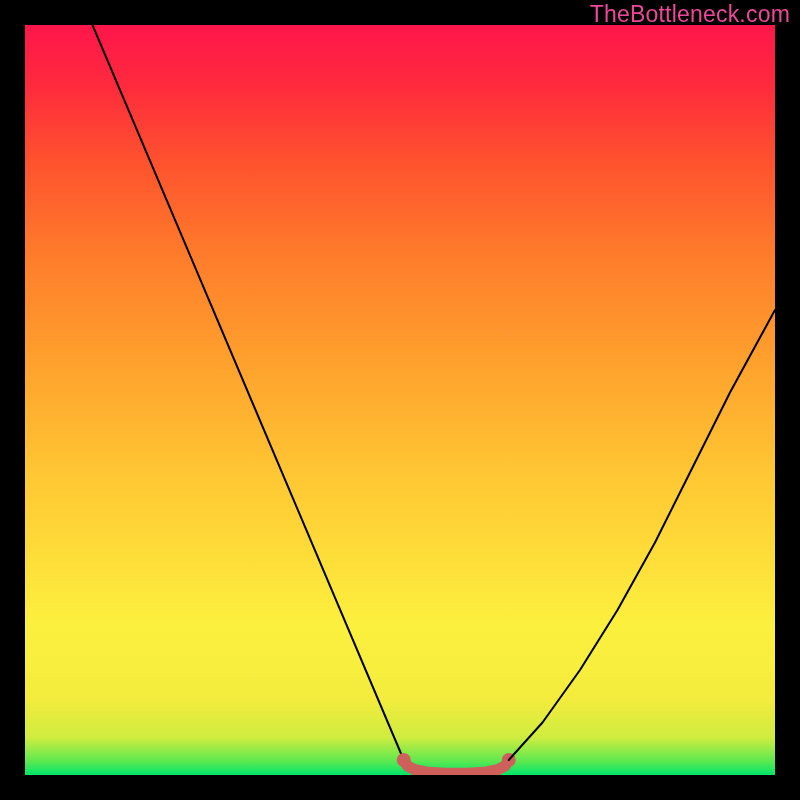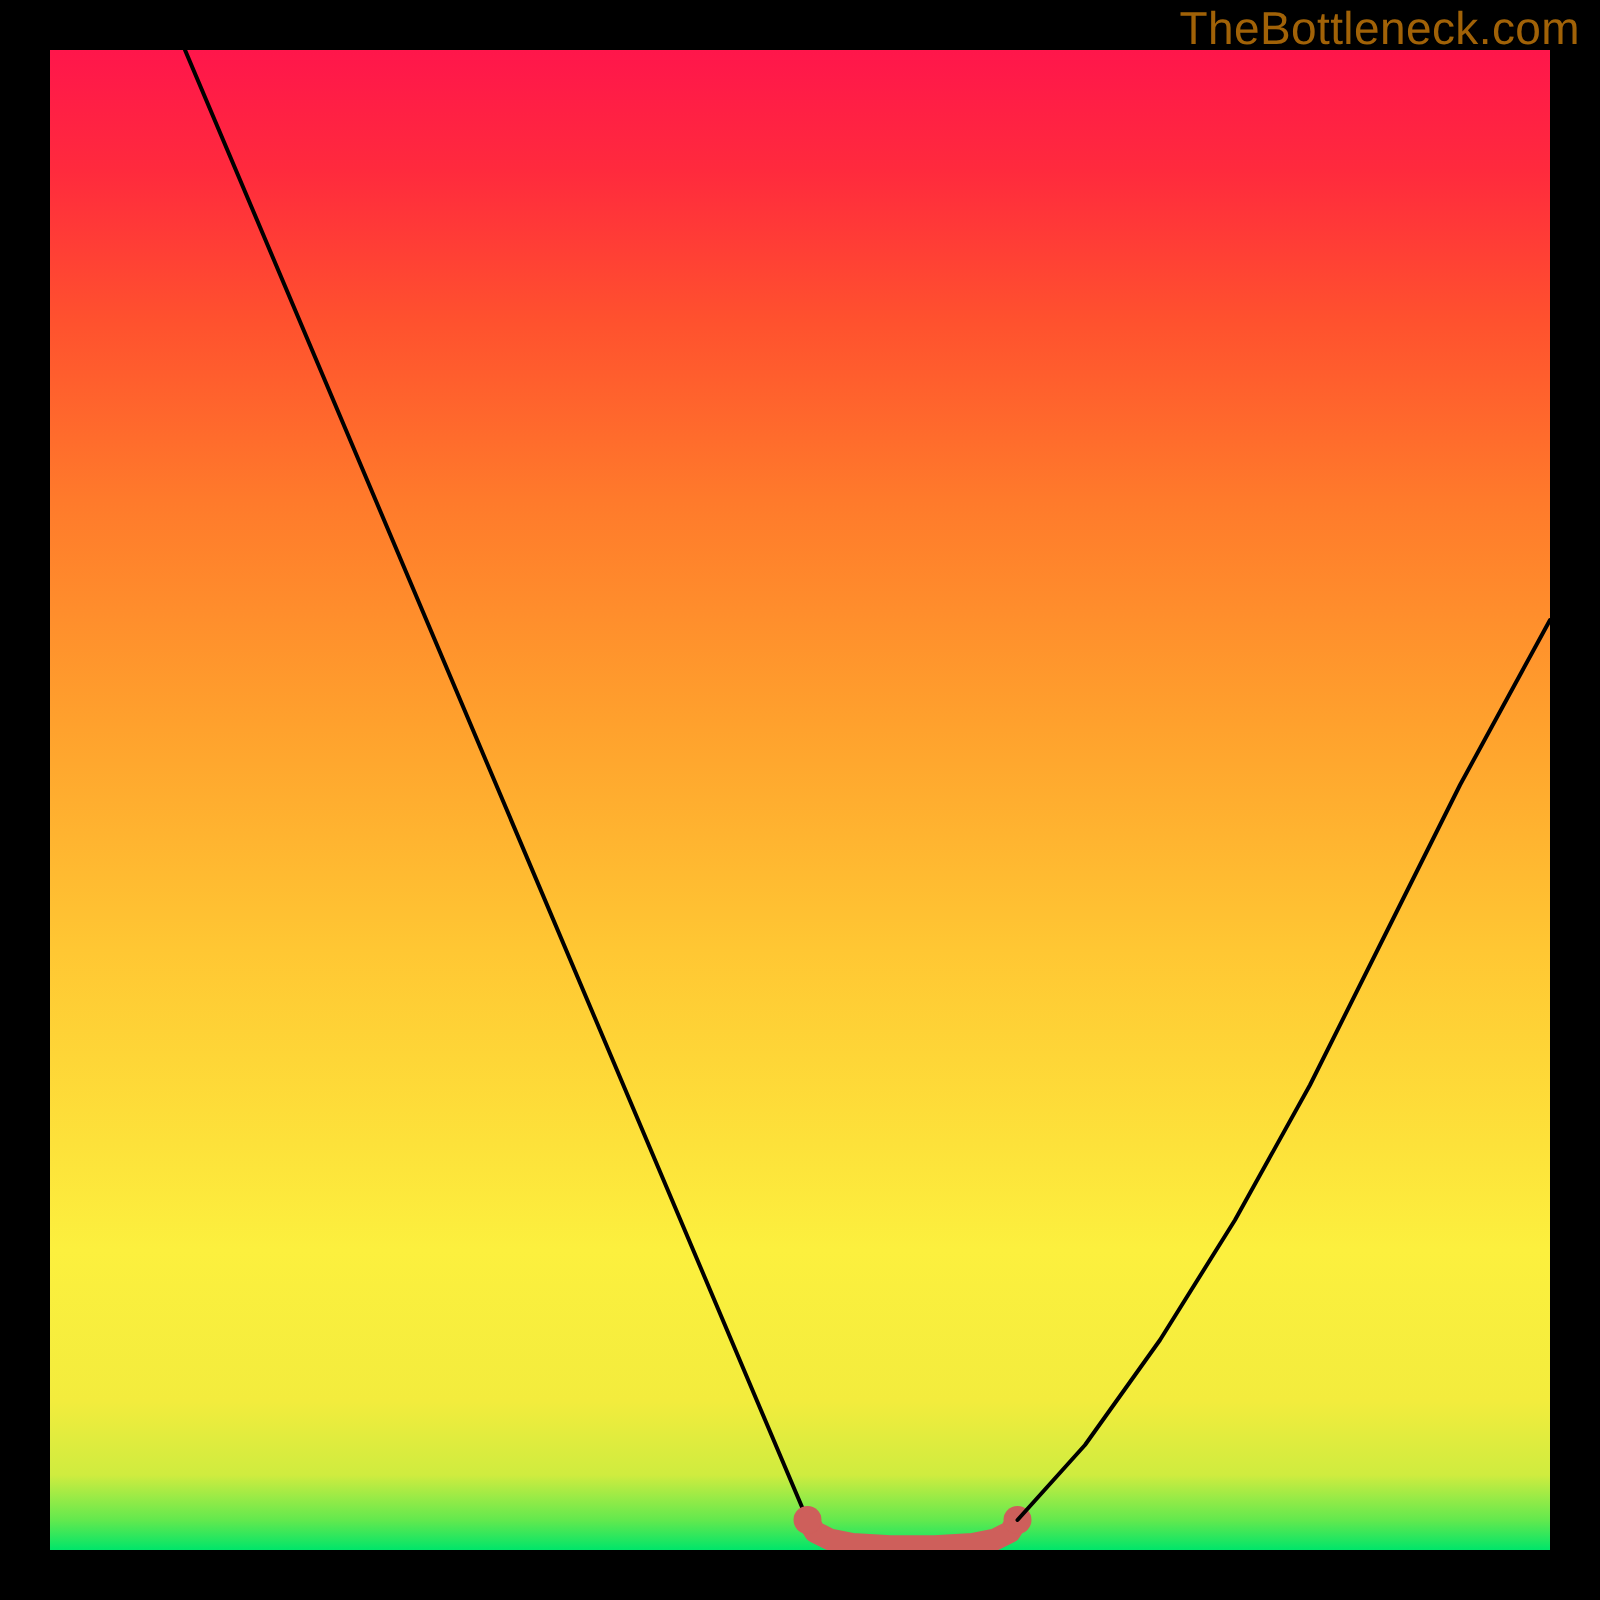--- a/index.html
+++ b/index.html
@@ -23,21 +23,21 @@
     position: absolute;
     left: 25px;
     top: 25px;
     width: 750px;
     height: 750px;
   }
   .watermark {
     position: absolute;
     top: 1px;
     right: 10px;
-    color: #a16207;
+    color: #ec4899;
     font-size: 23px;
     font-weight: 500;
     letter-spacing: 0.2px;
     user-select: none;
   }
   svg {
     display: block;
   }
 </style>
 </head>

